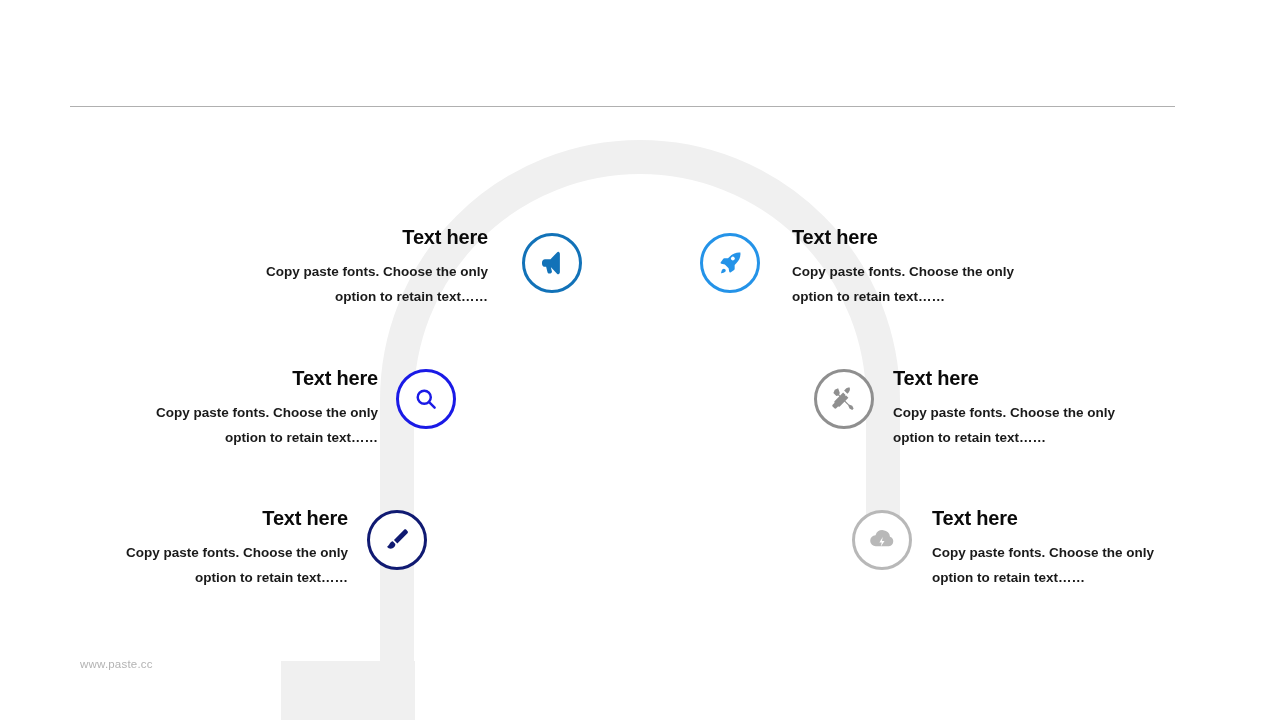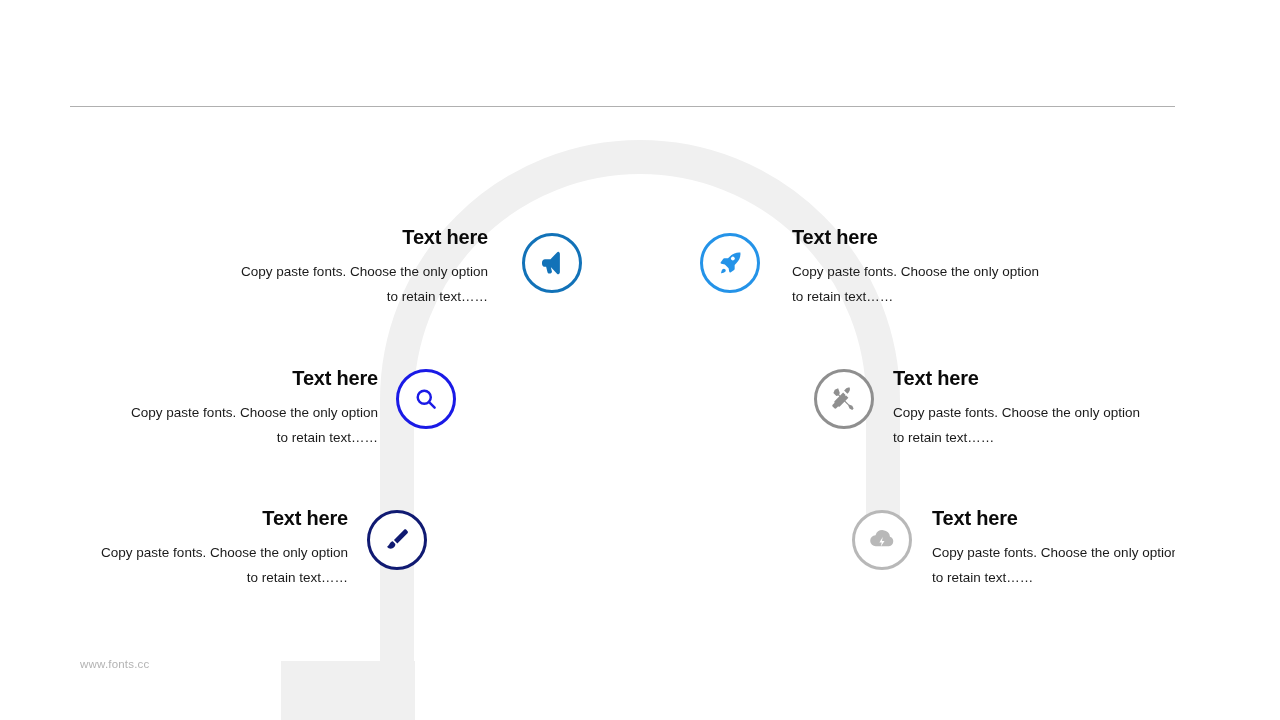--- a/index.html
+++ b/index.html
@@ -99,21 +99,21 @@
   .block .heading {
     font-size: 20px;
     font-weight: bold;
     color: #0a0a0a;
     line-height: 26px;
     letter-spacing: -0.2px;
     white-space: nowrap;
   }
   .block .body {
     font-size: 13.5px;
-    font-weight: normal;
+    font-weight: bold;
     color: #1a1a1a;
     line-height: 24.5px;
     margin-top: 10px;
   }
 
   .block.align-right { text-align: right; }
   .block.align-left  { text-align: left; }
 
   
   .block-1 { left: 238px; top: 224px; }
@@ -227,16 +227,16 @@
   <div class="block block-5 align-right">
     <div class="heading">Text here</div>
     <div class="body">Copy paste fonts. Choose the only option to retain text……</div>
   </div>
 
   <div class="block block-6 align-left">
     <div class="heading">Text here</div>
     <div class="body">Copy paste fonts. Choose the only option to retain text……</div>
   </div>
 
-  <div class="footer-url">www.fonts.cc</div>
+  <div class="footer-url">www.paste.cc</div>
   <div class="page-number">8</div>
 
 </div>
 
 </body></html>

